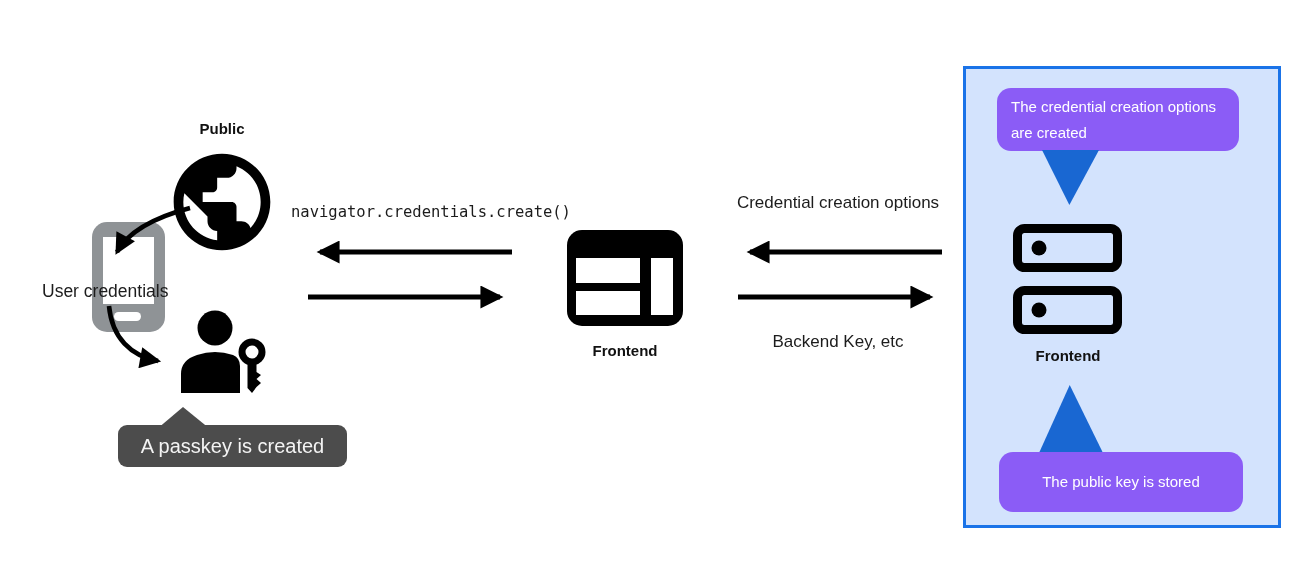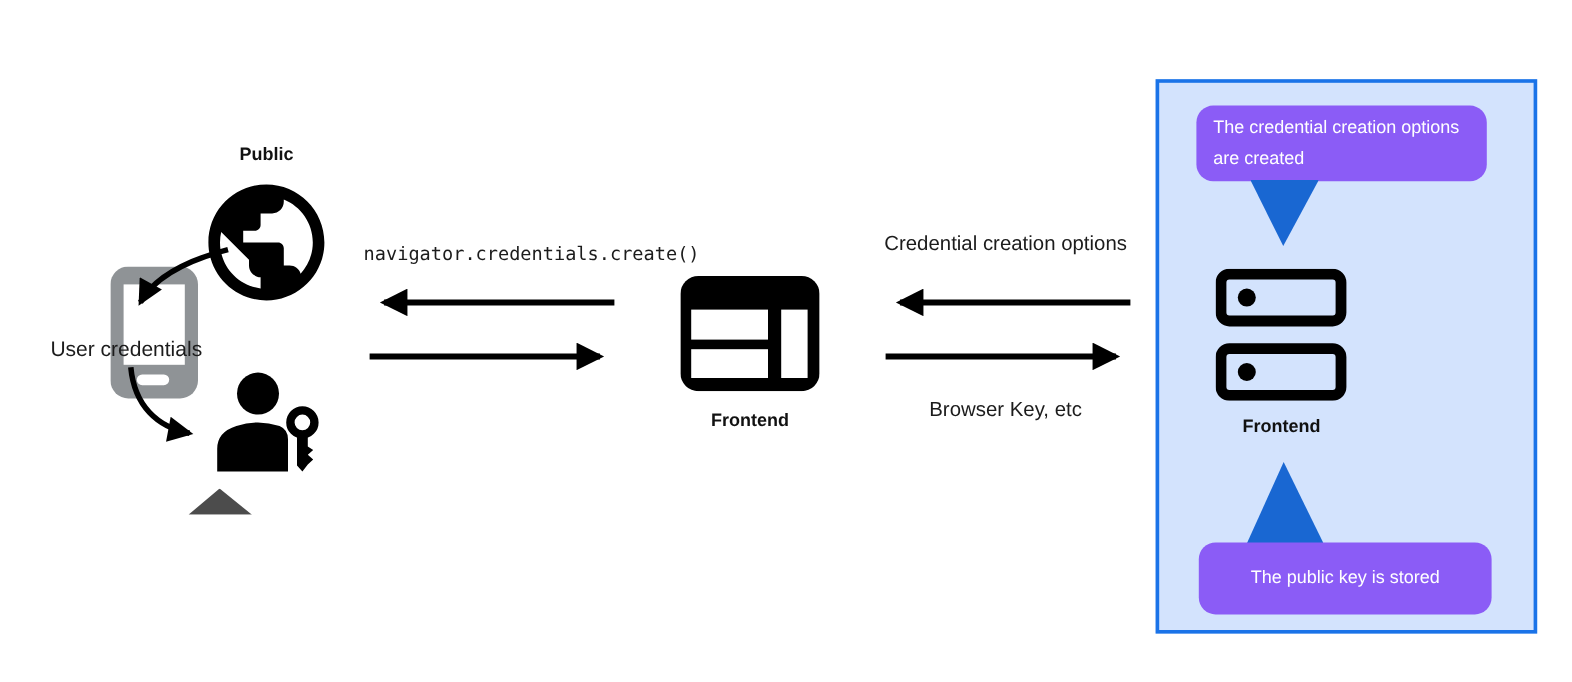--- a/index.html
+++ b/index.html
@@ -2,21 +2,21 @@
 <html><head>
 <meta charset="utf-8">
 <style>
   html,body{margin:0;padding:0;background:#fff;}
   .canvas{position:relative;width:1310px;height:568px;background:#fff;overflow:hidden;
           font-family:"Liberation Sans",sans-serif;color:#1f1f1f;}
   .abs{position:absolute;}
   .node-lbl{font-weight:bold;font-size:15px;color:#111;text-align:center;}
   .flow-lbl{font-size:17px;color:#1c1c1c;text-align:center;white-space:nowrap;}
   .mono-lbl{font-family:"DejaVu Sans Mono","Liberation Mono",monospace;font-size:15.5px;
-            color:#1c1c1c;white-space:nowrap;margin-left:12px;}
+            color:#1c1c1c;white-space:nowrap;}
   .uv-lbl{font-size:17.5px;color:#1c1c1c;white-space:nowrap;}
   .callout{background:#8b5cf6;color:#fff;border-radius:14px;font-size:15px;line-height:26px;
            display:flex;align-items:center;justify-content:center;}
   .tri-blue{background:#1967d2;}
   .panel{border:3px solid #1a73e8;background:#d3e3fd;box-sizing:border-box;}
   .tooltip-dark{background:#4c4c4c;color:#f3f3f3;border-radius:9px;font-size:20px;
                 display:flex;align-items:center;justify-content:center;white-space:nowrap;}
   .tri-dark{background:#4c4c4c;}
   svg{display:block;}
 </style>
@@ -56,20 +56,21 @@
   </svg>
 
   <svg class="abs" style="left:178px;top:308px;" width="92" height="88" viewBox="0 0 92 88">
     <circle cx="37" cy="20" r="17.5" fill="#000"></circle>
     <path d="M3,85 L3,66 Q3,52 19,47 Q28,44 37,44 Q46,44 55,47 Q62,50 62,58 L62,85 Z" fill="#000"></path>
     <circle cx="74" cy="44" r="10" fill="none" stroke="#000" stroke-width="7"></circle>
     <path d="M69.5,52 L78.5,52 L78.5,64 L83,67 L78.5,71 L83,75 L78.5,79 L74,85 L69.5,80 Z" fill="#000"></path>
   </svg>
 
   <div class="abs tri-dark" style="left:157px;top:407px;width:53px;height:22px;clip-path:polygon(49% 0,0 100%,100% 100%);"></div>
+  <div class="abs tooltip-dark" style="left:118px;top:425px;width:229px;height:42px;">A passkey is created</div>
 
   <div class="abs mono-lbl" style="left:291px;top:203px;">navigator.credentials.create()</div>
 
   <svg class="abs" style="left:300px;top:240px;" width="220" height="24" viewBox="0 0 220 24">
     <line x1="212" y1="12" x2="20" y2="12" stroke="#000" stroke-width="5" marker-end="url(#ah)"></line>
   </svg>
   <svg class="abs" style="left:300px;top:285px;" width="220" height="24" viewBox="0 0 220 24">
     <line x1="8" y1="12" x2="200" y2="12" stroke="#000" stroke-width="5" marker-end="url(#ah)"></line>
   </svg>
 
@@ -84,21 +85,21 @@
 
   <div class="abs flow-lbl" style="left:722px;top:193px;width:232px;">Credential creation options</div>
 
   <svg class="abs" style="left:730px;top:240px;" width="220" height="24" viewBox="0 0 220 24">
     <line x1="212" y1="12" x2="20" y2="12" stroke="#000" stroke-width="5" marker-end="url(#ah)"></line>
   </svg>
   <svg class="abs" style="left:730px;top:285px;" width="220" height="24" viewBox="0 0 220 24">
     <line x1="8" y1="12" x2="200" y2="12" stroke="#000" stroke-width="5" marker-end="url(#ah)"></line>
   </svg>
 
-  <div class="abs flow-lbl" style="left:738px;top:332px;width:200px;">Browser Key, etc</div>
+  <div class="abs flow-lbl" style="left:738px;top:332px;width:200px;">Backend Key, etc</div>
 
   <div class="abs panel" style="left:963px;top:66px;width:318px;height:462px;"></div>
 
   <div class="abs callout" style="left:997px;top:88px;width:242px;height:63px;padding:0 14px;box-sizing:border-box;">The credential creation options are created</div>
   <div class="abs tri-blue" style="left:1042px;top:150px;width:57px;height:55px;clip-path:polygon(0 0,100% 0,48% 100%);"></div>
 
   <svg class="abs" style="left:1013px;top:224px;" width="110" height="110" viewBox="0 0 110 110">
     <rect x="4.5" y="4.5" width="100" height="39" rx="7" fill="none" stroke="#000" stroke-width="9"></rect>
     <rect x="4.5" y="66.5" width="100" height="39" rx="7" fill="none" stroke="#000" stroke-width="9"></rect>
     <circle cx="26" cy="24" r="7.5" fill="#000"></circle>

